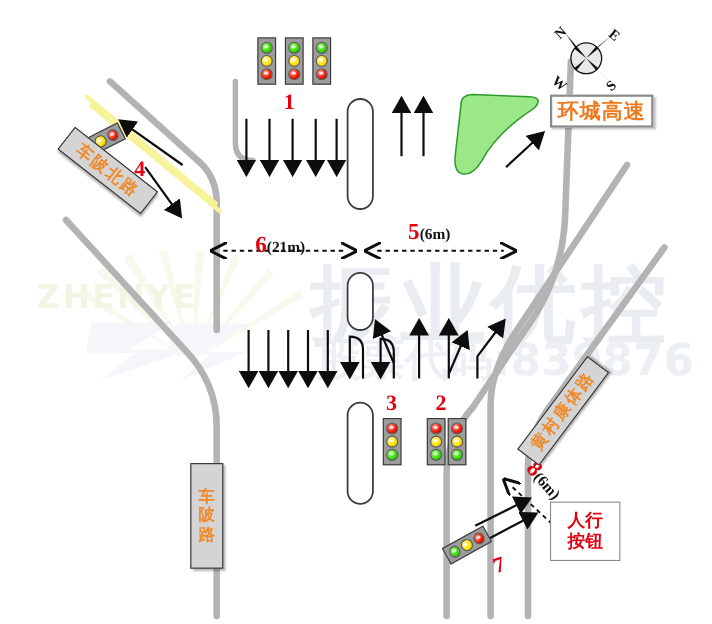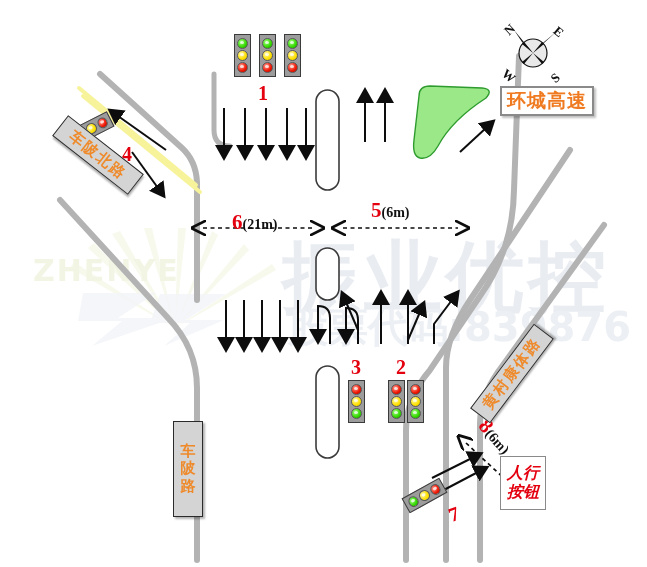--- a/index.html
+++ b/index.html
@@ -304,18 +304,18 @@
               color:#ef7a20;">环城高速</div>
 
   <div class="sign diag" style="left:459px;top:361px;width:106px;height:25px;transform:rotate(-53deg);">黄村康体路</div>
 
   <div class="sign-vert" style="left:173px;top:421px;width:30px;height:96px;">
     <span>车</span>
     <span>陂</span>
     <span>路</span>
   </div>
 
-  <div class="boxlbl stack" style="left:500px;top:456px;width:46px;height:54px;font-size:16px;font-style:italic;">
+  <div class="boxlbl stack" style="left:500px;top:456px;width:64px;height:54px;font-size:16px;">
     <span>人行</span>
     <span>按钮</span>
   </div>
 
 </div>
 
 </body></html>

